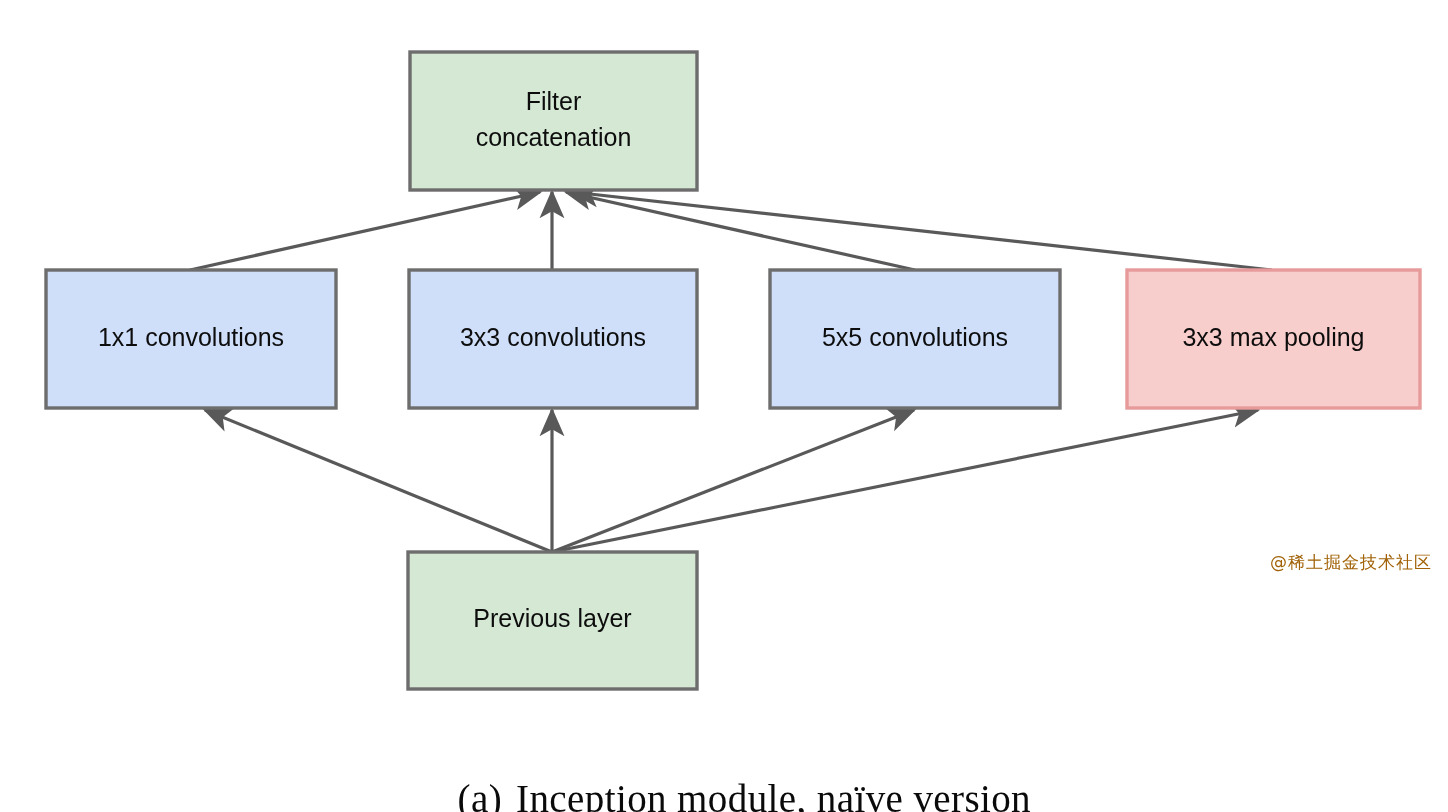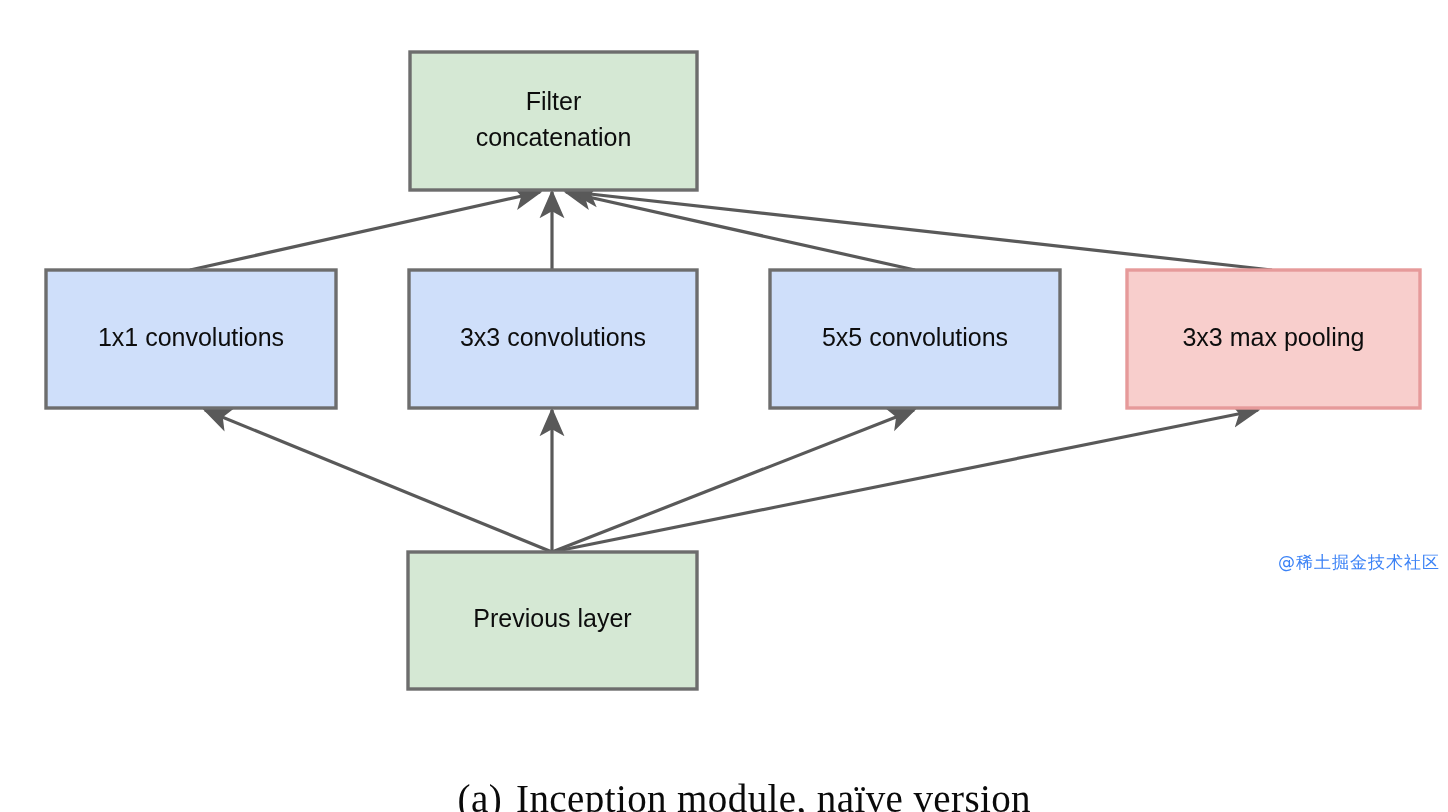--- a/index.html
+++ b/index.html
@@ -46,25 +46,25 @@
     font-size: 39px;
     color: #0a0a0a;
     letter-spacing: 0.4px;
     white-space: pre;
   }
   .caption .cap-tag {
     margin-right: 14px;
   }
   .watermark {
     position: absolute;
-    right: 8px;
+    right: 16px;
     bottom: 10px;
     font-family: "DejaVu Sans", sans-serif;
     font-size: 17px;
-    color: #3b82f6;
+    color: #a16207;
     letter-spacing: 1px;
     user-select: none;
   }
 </style>
 </head>
 <body>
 
 <div id="figure-root">
 
   <svg class="diagram" viewBox="0 0 1448 812">

